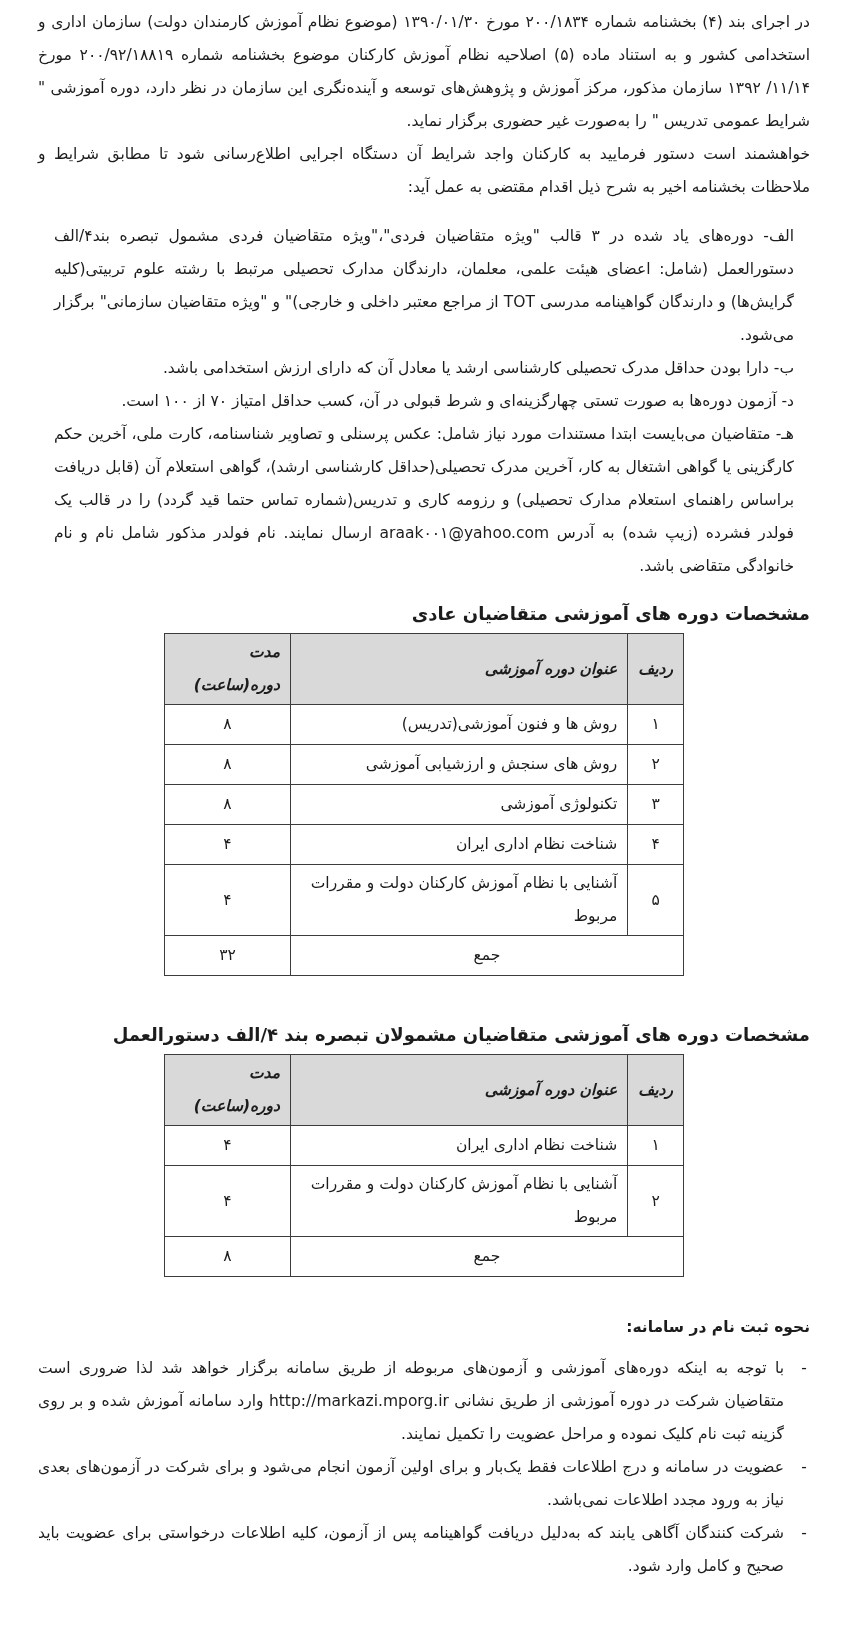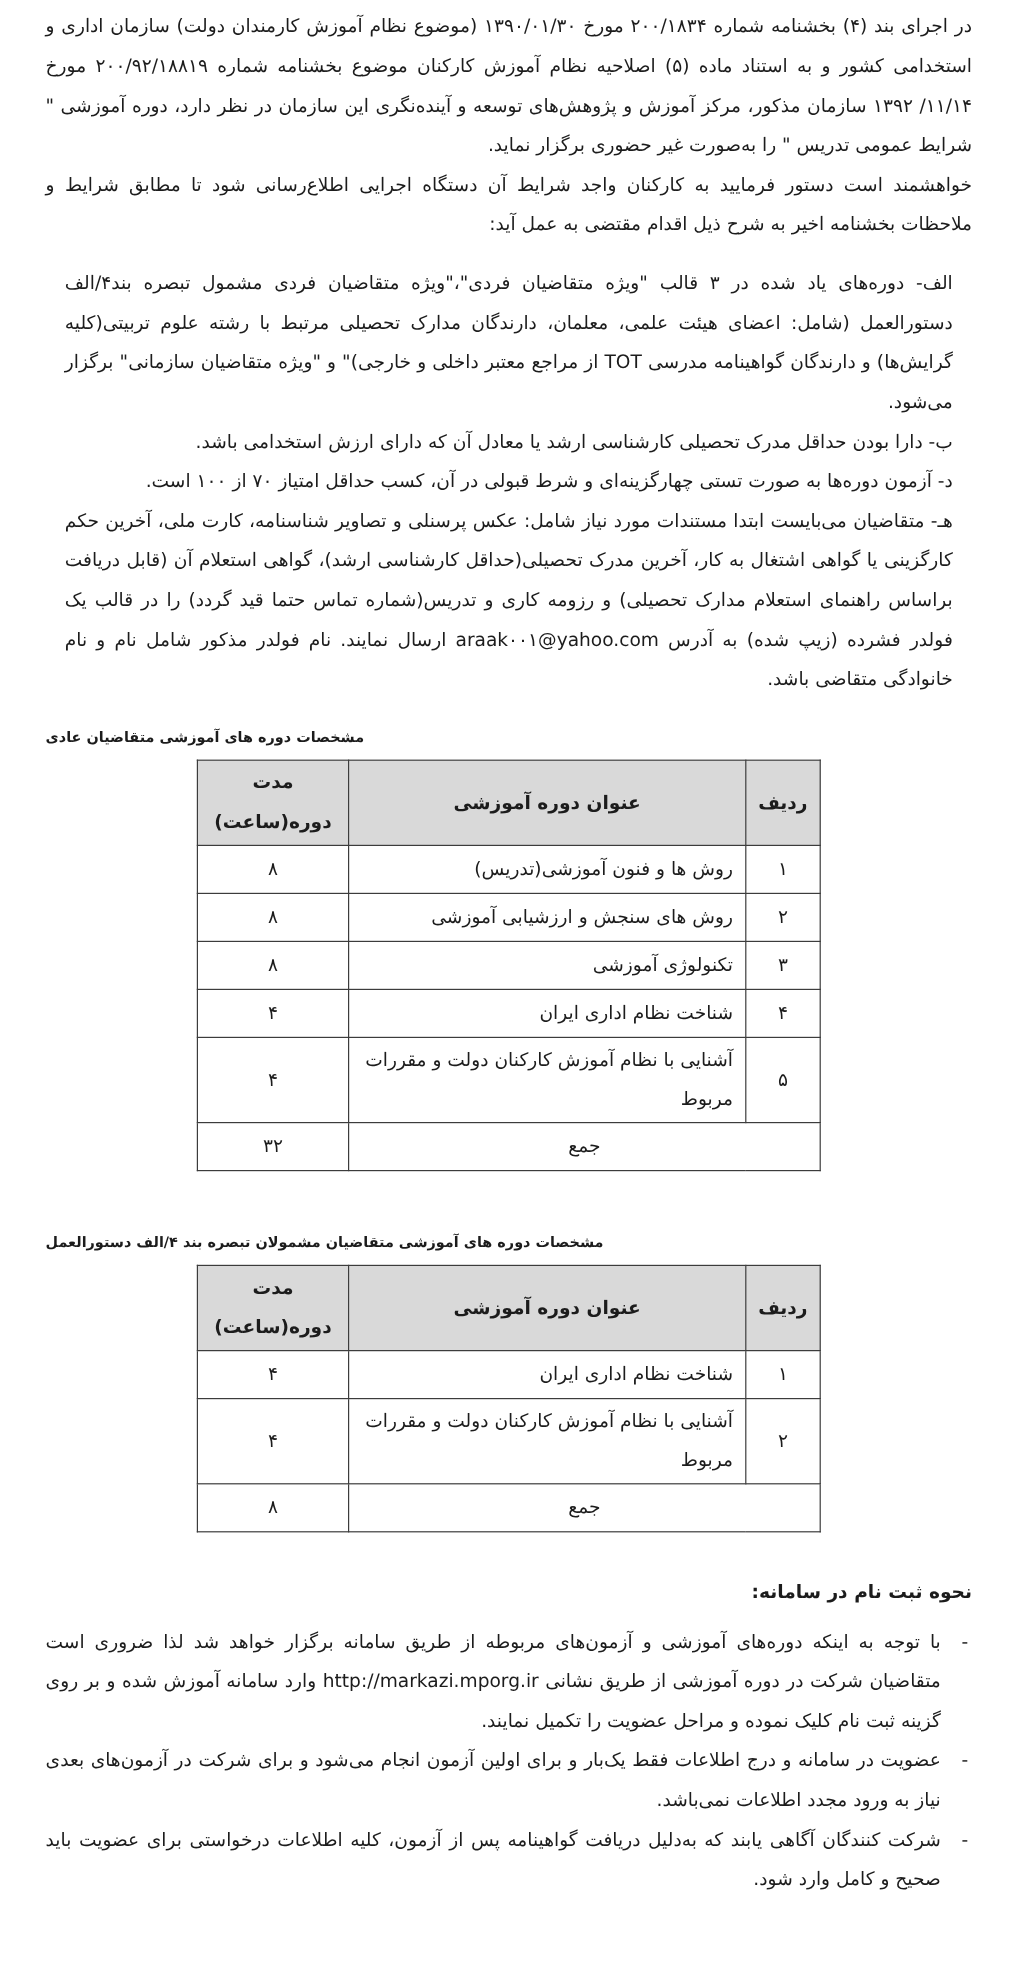--- a/index.html
+++ b/index.html
@@ -19,41 +19,42 @@
   }
   .para {
     margin: 0;
     text-align: justify;
   }
   .clauses { margin: 16px; }
   
   .tbl-block { margin-top: 10px; }
   .tbl-block.second { margin-top: 44px; }
   .tbl-title {
-    text-align: left;
+    text-align: right;
     font-weight: bold;
-    font-size: 12px;
+    font-size: 18px;
     line-height: 30px;
     margin: 6px 0 4px 0;
   }
   table.courses {
     width: 520px;
     margin: 0 auto;
     border-collapse: collapse;
     font-size: 15.5px;
   }
   table.courses th, table.courses td {
     border: 1.5px solid #3c3c3c;
     padding: 2px 10px;
     height: 40px;
     vertical-align: middle;
   }
   table.courses thead th {
     font-weight: bold;
-    text-align: center;
+    text-align: right;
+    font-style: italic;
   }
   .col-num   { width: 52px;  text-align: center; }
   .col-title { text-align: right; }
   thead .col-title { text-align: center; }
   .col-dur   { width: 126px; text-align: center; }
   .total-label-cell { text-align: center; }
   
   .reg-heading {
     font-weight: bold;
     margin: 34px 0 8px 0;

